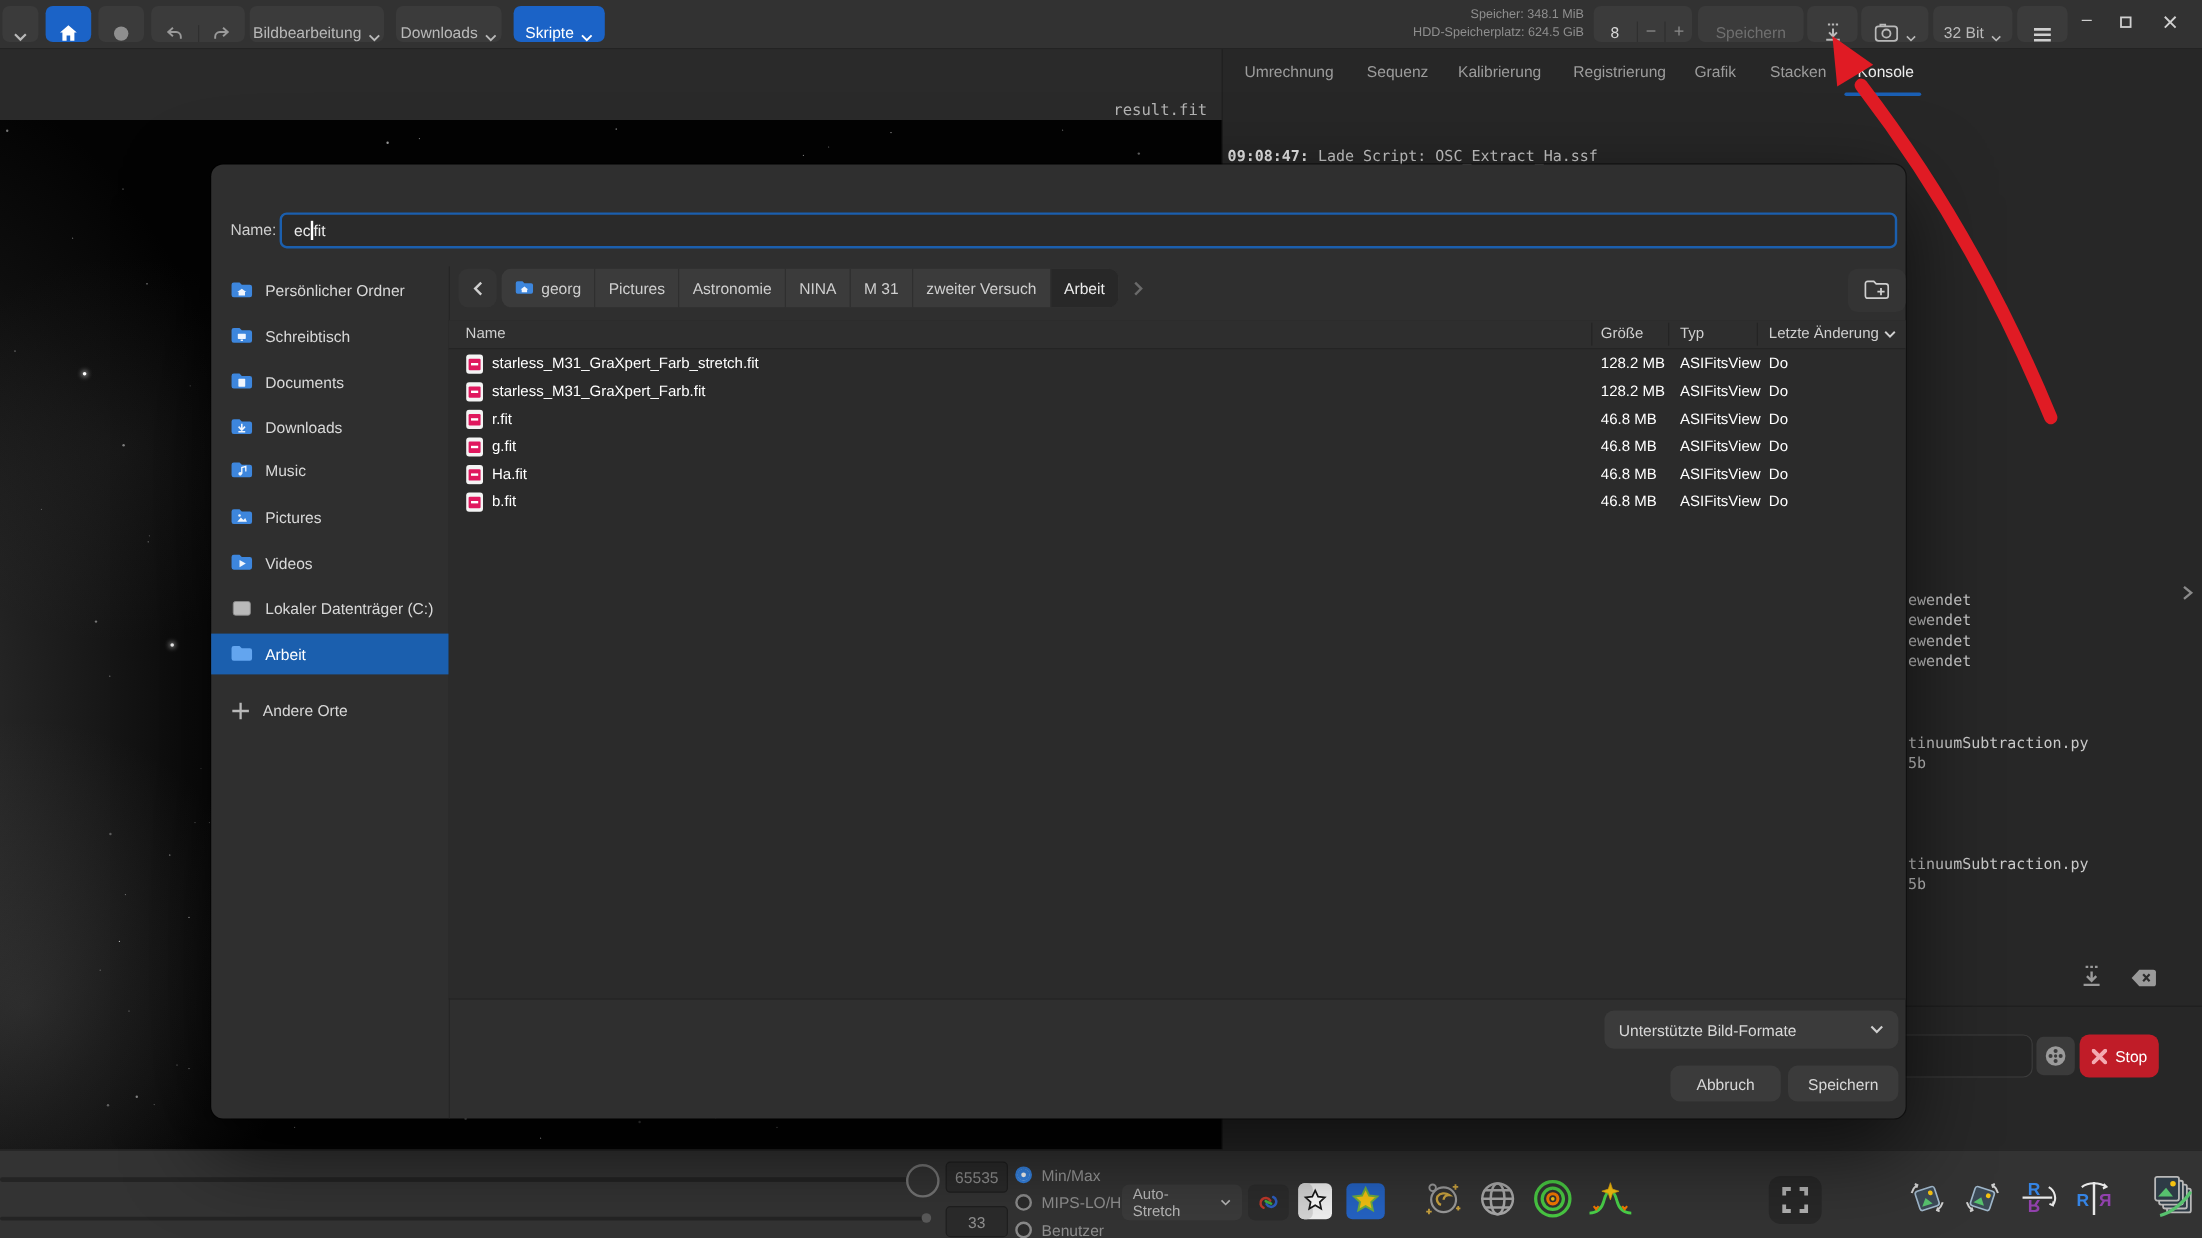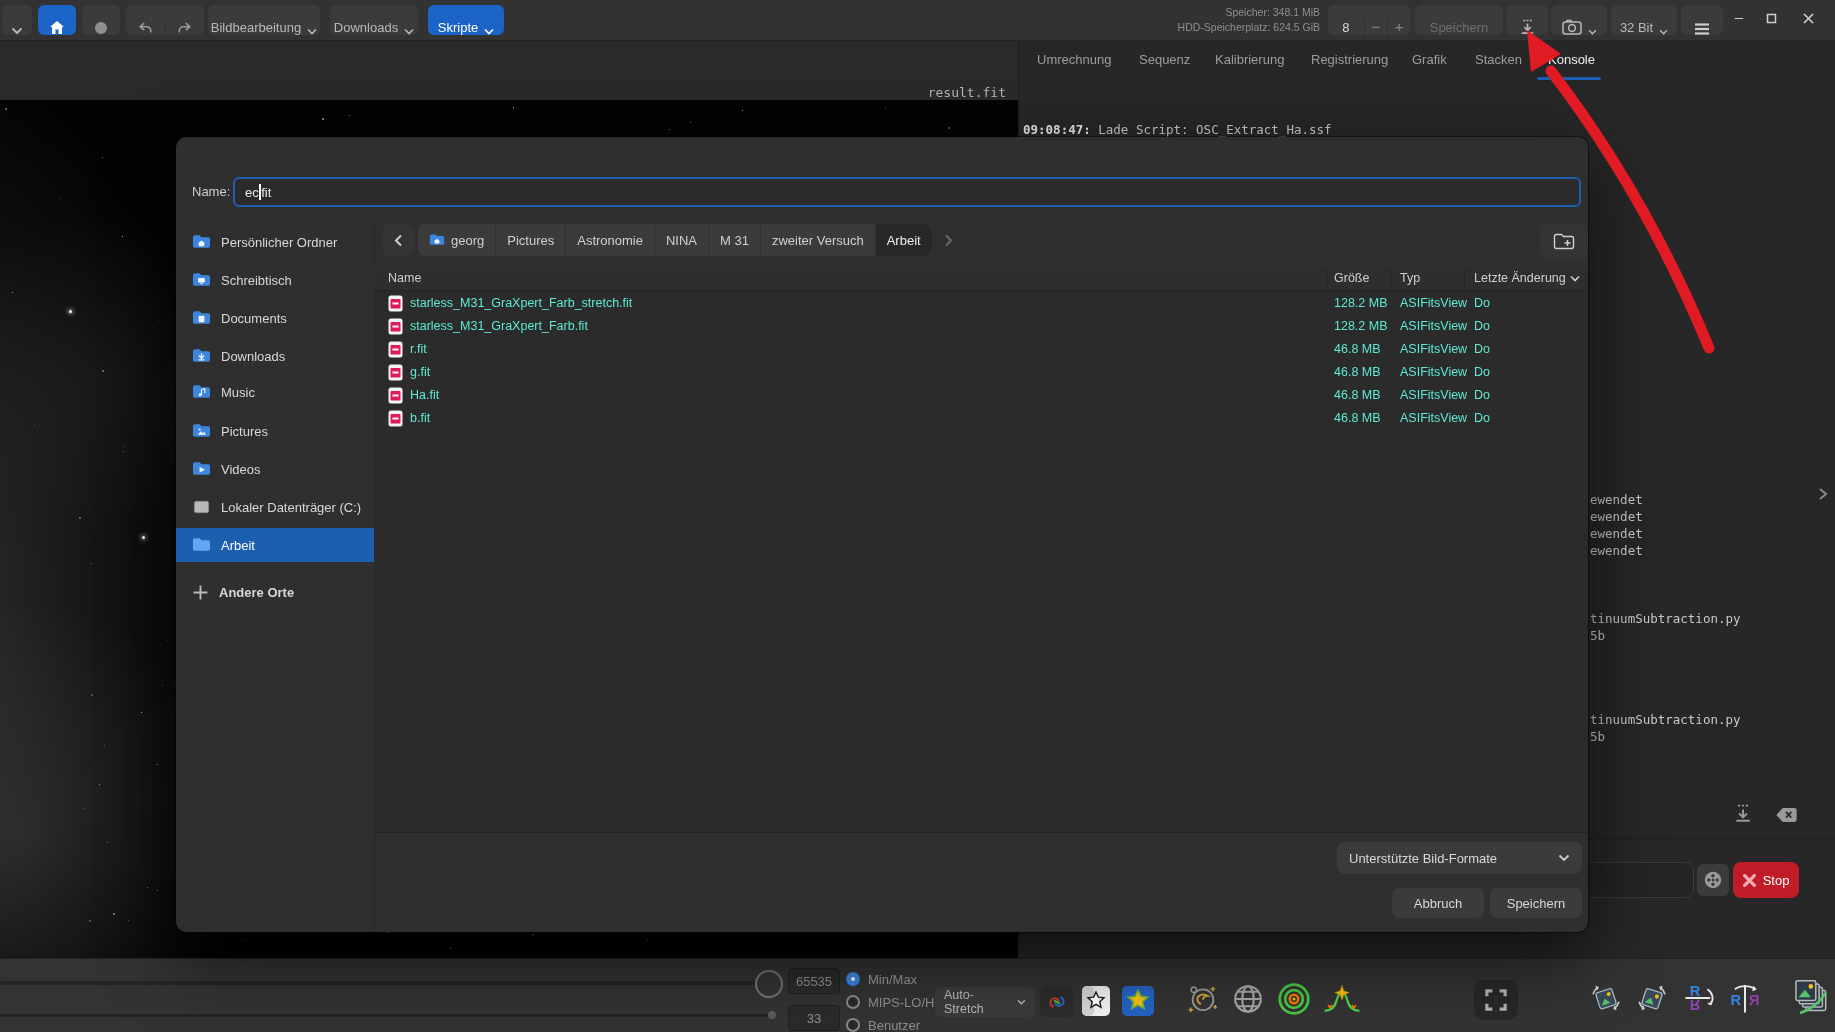--- a/index.html
+++ b/index.html
@@ -67,21 +67,21 @@
   .crumb-back{width:32px;height:32px;background:#343434;border-radius:8px;display:flex;align-items:center;justify-content:center;}
   .crumbs{display:flex;background:#3b3b3b;border-radius:8px;overflow:hidden;}
   .crumb{height:32px;display:flex;align-items:center;gap:6px;padding:0 11px;color:#cfcfcf;font-size:13px;
          border-right:1px solid #2f2f2f;}
   .crumb.cur{background:#282828;color:#ececec;border-right:none;}
   .crumb-fwd{width:26px;height:32px;display:flex;align-items:center;justify-content:center;color:#6a6a6a;}
   .list{position:absolute;left:198px;top:130px;width:1214px;height:565px;background:#2b2b2b;}
   .lhead{position:absolute;left:0;top:0;width:1214px;height:23px;background:#2e2e2e;border-bottom:1px solid #242424;
          color:#cfcfcf;font-size:12.5px;}
   .hsep{position:absolute;top:2px;width:1px;height:19px;background:#242424;}
-  .lrow{position:absolute;left:0;width:1214px;height:23px;color:#5eead4;font-size:12.5px;}
+  .lrow{position:absolute;left:0;width:1214px;height:23px;color:#ffffff;font-size:12.5px;}
   .cell{position:absolute;top:4px;white-space:nowrap;}
   .botsep{position:absolute;left:198px;top:695px;width:1214px;height:1px;background:#242424;}
   .fmtdrop{position:absolute;left:1161px;top:705px;width:245px;height:32px;background:#3b3b3b;border-radius:8px;
            display:flex;align-items:center;color:#d8d8d8;font-size:13px;padding:0 12px;box-sizing:border-box;justify-content:space-between;}
   .dbtn{position:absolute;top:751px;width:92px;height:30px;background:#3b3b3b;border-radius:8px;color:#d8d8d8;
         font-size:13px;display:flex;align-items:center;justify-content:center;}
 
   
   .cmdinput{position:absolute;left:1560px;top:862px;width:134px;height:36px;background:#242424;border:1px solid #3c3c3c;border-radius:8px;box-sizing:border-box;}
   .stopbtn{position:absolute;left:1733px;top:862px;width:66px;height:36px;background:#c01c28;border-radius:8px;
@@ -668,21 +668,21 @@
           <rect x="2.5" y="2" width="15" height="12" rx="2" fill="#b9b9b9" stroke="#8a8a8a" stroke-width=".8"></rect>
         </svg>
       <span>Lokaler Datenträger (C:)</span>
     </div>
     <div class="side-item sel" style="top:391px;">
       <svg width="19" height="16" viewBox="0 0 20 16">
           <path d="M1 3 q0-2 2-2 h5 l2 2 h7 q2 0 2 2 v7 q0 2-2 2 H3 q-2 0-2-2z" fill="#63a5ef"></path>
         </svg>
       <span>Arbeit</span>
     </div>
-    <div class="side-item" style="top:440px;font-weight:bold;">
+    <div class="side-item" style="top:440px;">
       <svg width="17" height="17" viewBox="0 0 16 16">
           <path d="M8 1.5 v13 M1.5 8 h13" stroke="#b9b9b9" stroke-width="1.8"></path>
         </svg>
       <span>Andere Orte</span>
     </div>
     <div class="sidesep"></div>
 
     <div class="crumbbar">
       <div class="crumb-back">
         <svg width="9" height="13" viewBox="0 0 9 13">

